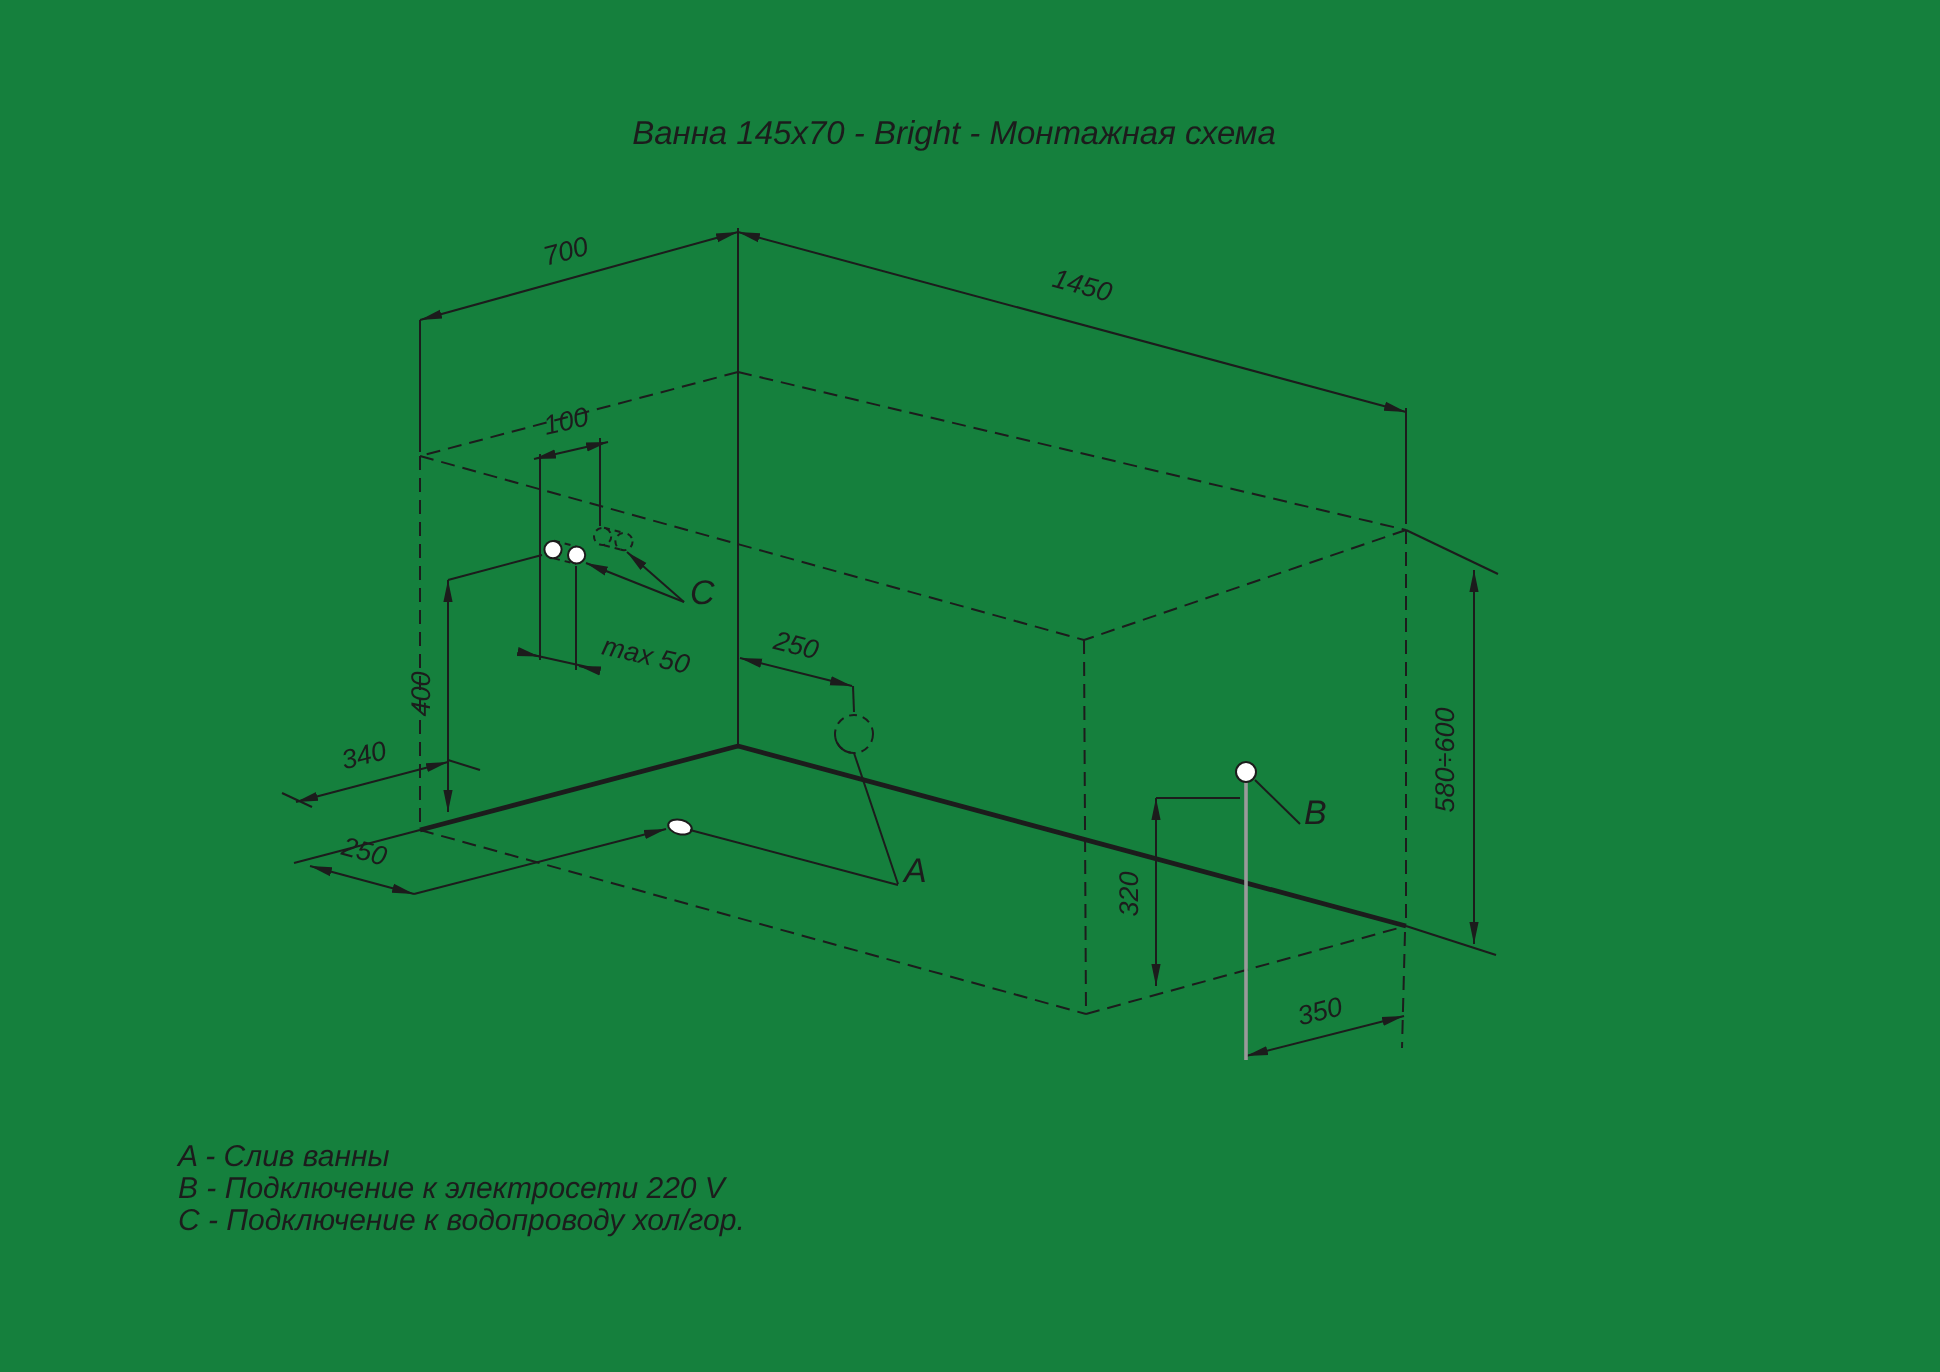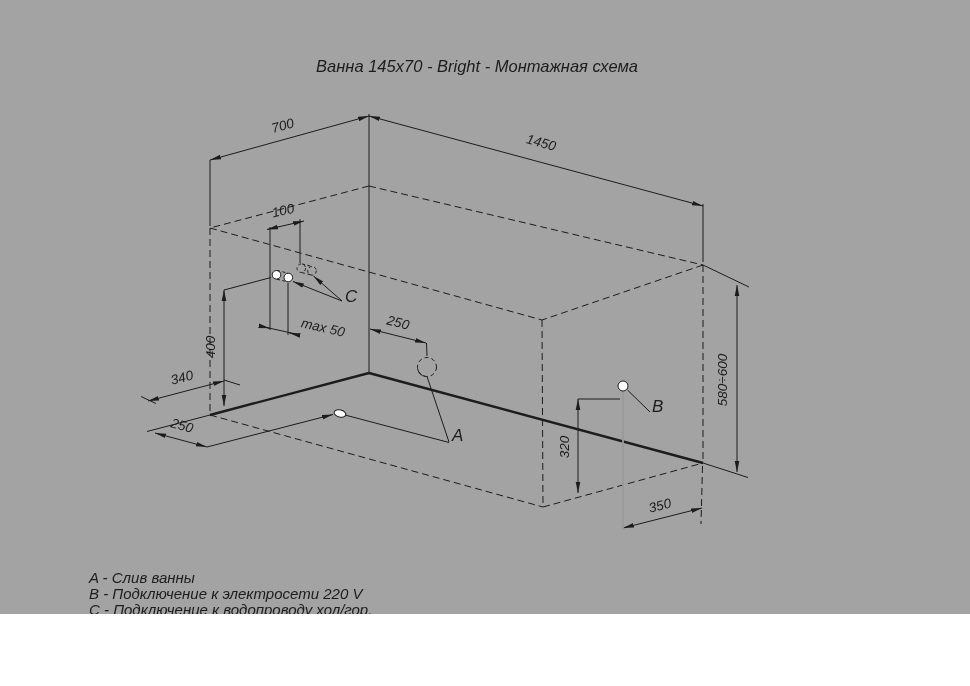--- a/index.html
+++ b/index.html
@@ -1,16 +1,16 @@
 <!DOCTYPE html>
 <html><head>
 <meta charset="utf-8">
 <style>
   html,body{margin:0;padding:0;background:#fff;}
-  .page{position:relative;width:970px;height:614px;background:#a3a3a3;overflow:hidden;
+  .page{position:relative;width:970px;height:686px;background:#15803d;overflow:hidden;
         font-family:"Liberation Sans",sans-serif;}
   svg{position:absolute;left:0;top:0;}
   svg text{font-family:"Liberation Sans",sans-serif;font-style:italic;fill:#1c1c1c;}
   .ln{stroke:#1c1c1c;stroke-width:1;fill:none;}
   .thick{stroke-width:2.4;}
   .dash{stroke-dasharray:7 4;}
   .dash2{stroke-dasharray:3 2.5;}
   .gray{stroke:#9a9a9a;stroke-width:1.8;}
   .dim{font-size:13.5px;text-anchor:middle;}
   .letter{font-size:17px;}

